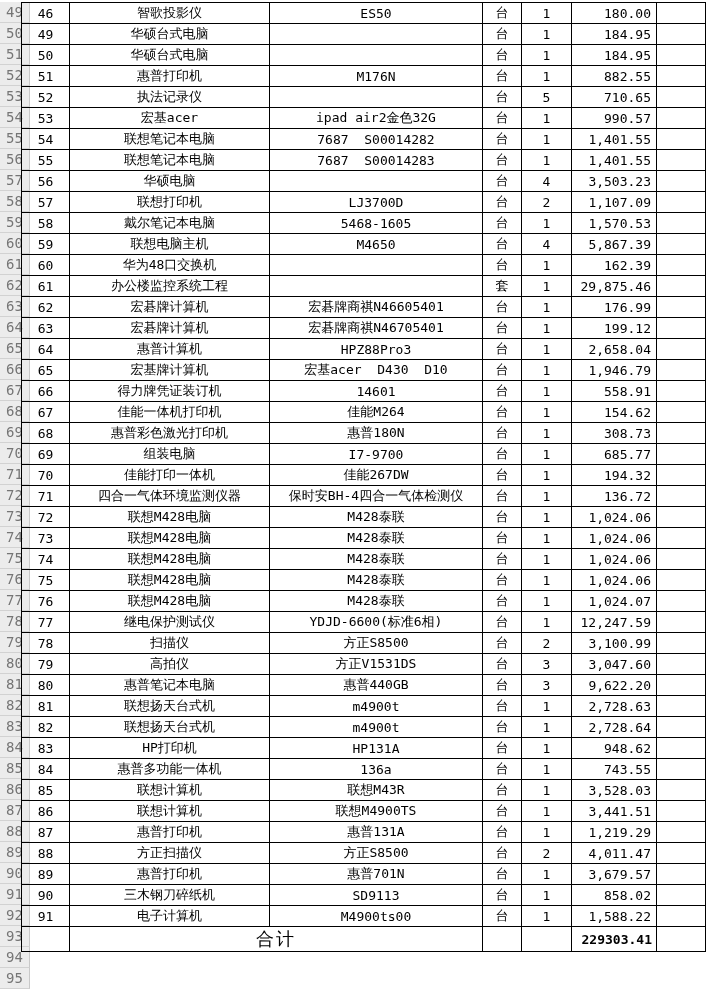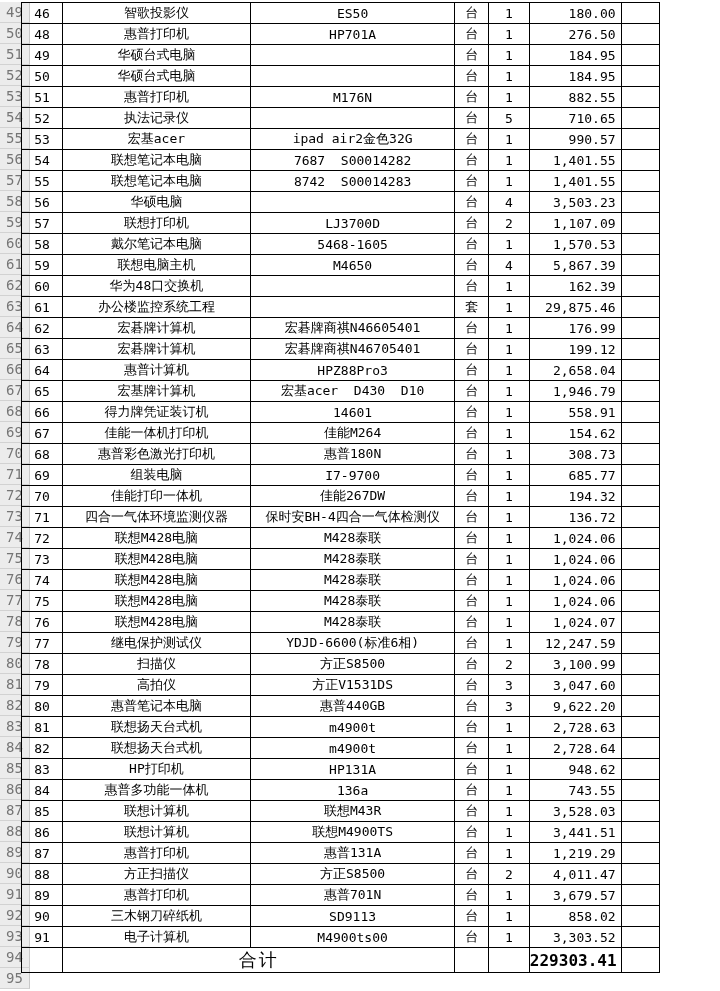--- a/index.html
+++ b/index.html
@@ -1,20 +1,20 @@
 <!DOCTYPE html>
 <html><head>
 <meta charset="utf-8">
 <style>
   html,body{margin:0;padding:0;background:#ffffff;}
   body{
     width:720px;height:991px;overflow:hidden;
     font-family:"DejaVu Sans Mono","Liberation Mono",monospace;
   }
-  .sheet{position:relative;width:660px;height:991px;background:#ffffff;}
+  .sheet{position:relative;width:720px;height:991px;background:#ffffff;}
 
   
   .row-headers{position:absolute;left:0;top:2px;width:30px;}
   .rh-cell{
     height:21px;box-sizing:border-box;
     background:#ececec;
     border-bottom:1px solid #d2d2d2;
     border-right:1px solid #c9c9c9;
     color:#757575;font-size:14px;line-height:20px;text-align:center;
   }
@@ -27,21 +27,21 @@
   .grid td{
     border:1px solid #000000;
     height:20px;box-sizing:content-box;
     padding:0;margin:0;
     font-size:13px;color:#000000;
     text-align:center;vertical-align:middle;
     overflow:hidden;white-space:pre;
   }
   .grid td.price{text-align:right;padding-right:5px;margin-top:11px;}
   .grid td.total-label{font-size:18px;letter-spacing:2px;}
-  .grid td.total-value{font-weight:bold;text-align:right;padding-right:4px;font-size:16px;}
+  .grid td.total-value{font-weight:bold;text-align:right;padding-right:4px;font-size:13px;}
 </style>
 </head>
 <body>
 
 <div class="sheet">
 
   <div class="row-headers">
     <div class="rh-cell">49</div>
 
     <div class="rh-cell">50</div>
@@ -152,29 +152,20 @@
       <td>46</td>
       <td>智歌投影仪</td>
       <td>ES50</td>
       <td>台</td>
       <td>1</td>
       <td class="price">180.00</td>
       <td></td>
     </tr>
 
 
-    <tr>
-      <td>48</td>
-      <td>惠普打印机</td>
-      <td>HP701A</td>
-      <td>台</td>
-      <td>1</td>
-      <td class="price">276.50</td>
-      <td></td>
-    </tr>
 
     <tr>
       <td>49</td>
       <td>华硕台式电脑</td>
       <td></td>
       <td>台</td>
       <td>1</td>
       <td class="price">184.95</td>
       <td></td>
     </tr>
@@ -225,21 +216,21 @@
       <td>7687  S00014282</td>
       <td>台</td>
       <td>1</td>
       <td class="price">1,401.55</td>
       <td></td>
     </tr>
 
     <tr>
       <td>55</td>
       <td>联想笔记本电脑</td>
-      <td>8742  S00014283</td>
+      <td>7687  S00014283</td>
       <td>台</td>
       <td>1</td>
       <td class="price">1,401.55</td>
       <td></td>
     </tr>
 
     <tr>
       <td>56</td>
       <td>华硕电脑</td>
       <td></td>
@@ -588,21 +579,21 @@
       <td class="price">858.02</td>
       <td></td>
     </tr>
 
     <tr>
       <td>91</td>
       <td>电子计算机</td>
       <td>M4900ts00</td>
       <td>台</td>
       <td>1</td>
-      <td class="price">3,303.52</td>
+      <td class="price">1,588.22</td>
       <td></td>
     </tr>
 
     <tr>
       <td></td>
       <td class="total-label" colspan="2">合计</td>
       <td></td>
       <td></td>
       <td class="total-value">229303.41</td>
       <td></td>

